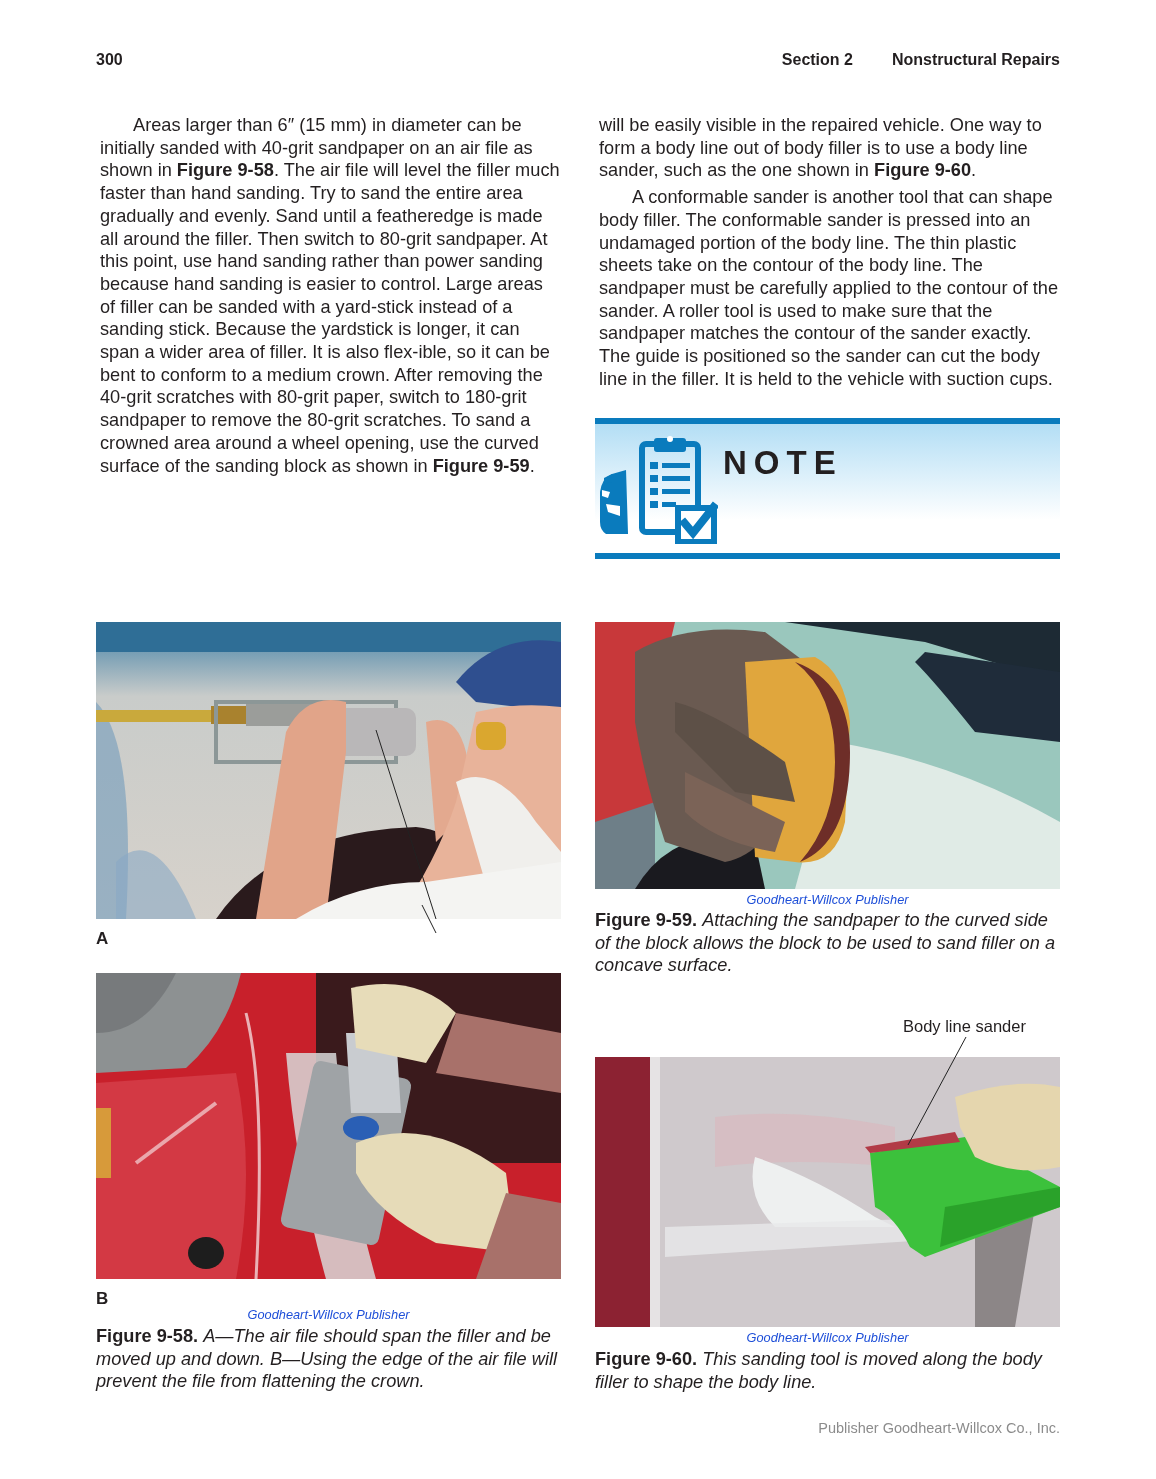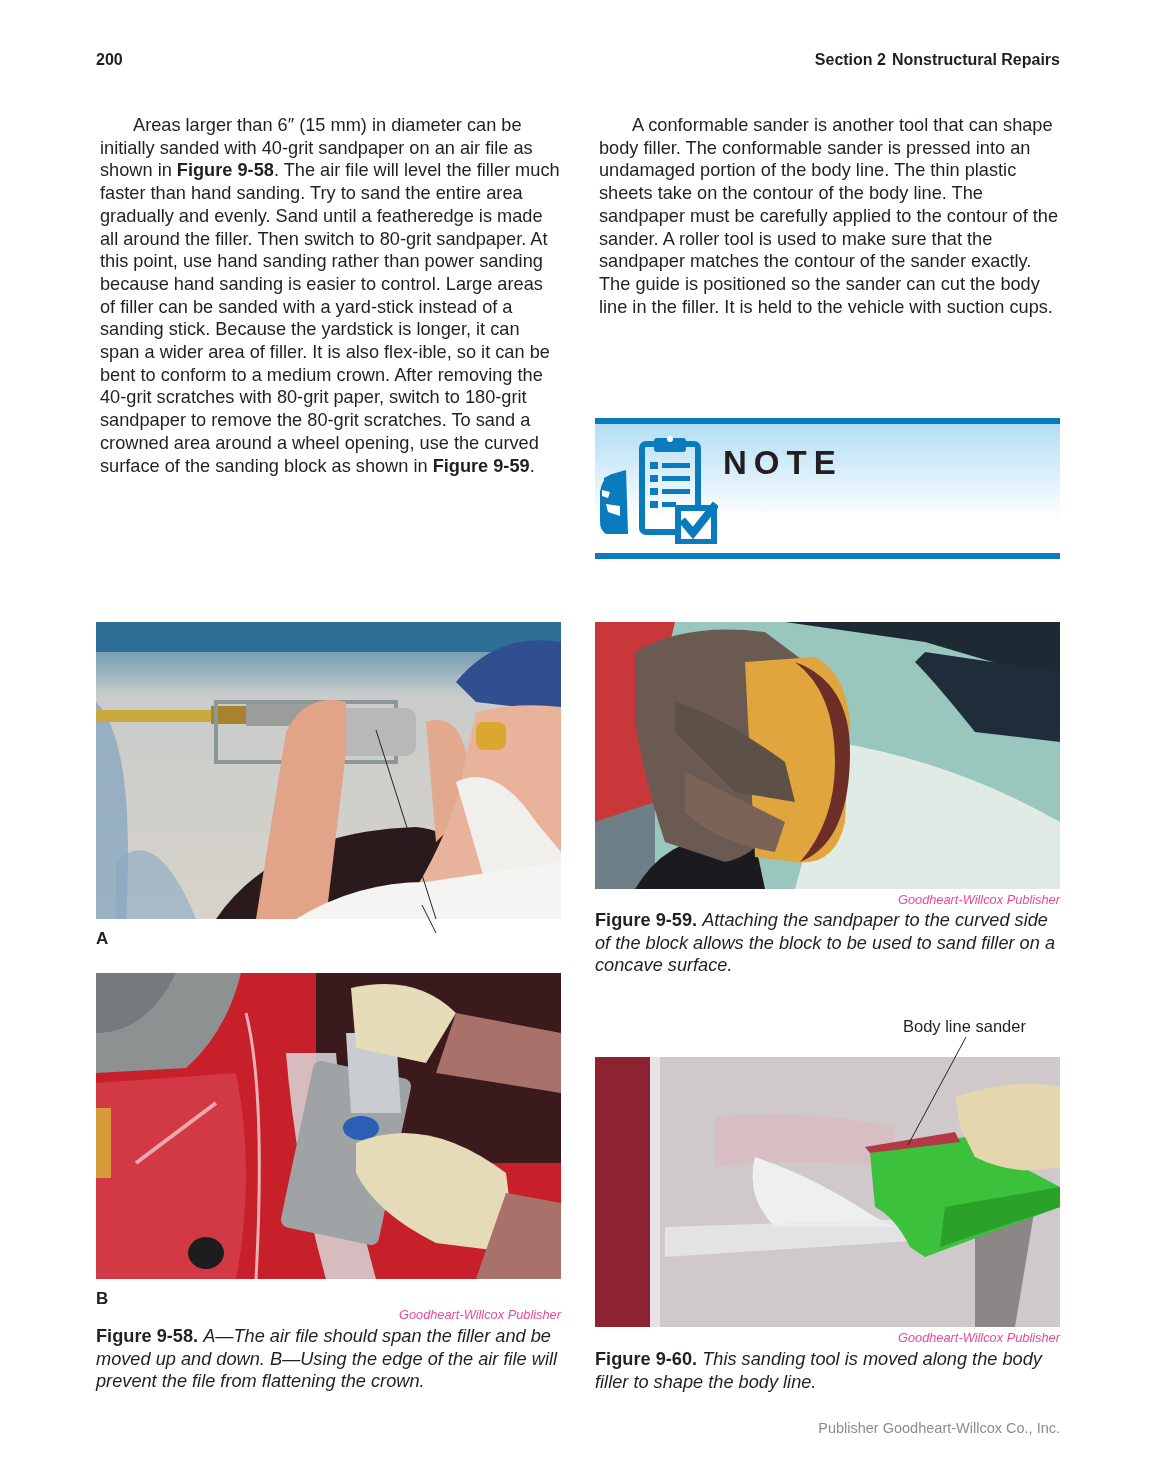--- a/index.html
+++ b/index.html
@@ -2,21 +2,21 @@
 <html><head>
 <meta charset="utf-8">
 <style>
   html, body { margin:0; padding:0; background:#ffffff; }
   body { width:1156px; height:1479px; position:relative; overflow:hidden;
          font-family:"Liberation Sans", sans-serif; color:#231f20; }
   .abs { position:absolute; }
   .hdr { top:51px; font-size:16px; font-weight:bold; color:#231f20; }
   .hdr-left { left:96px; }
   .hdr-right { right:96px; }
-  .hdr-right span + span { margin-left:6px; }
+  .hdr-right span + span { margin-left:39px; }
   .col { font-size:18.2px; line-height:22.7px; color:#231f20; }
   .col p { margin:4px; }
   .col p.indent { text-indent:33px; }
   .col b { font-weight:bold; }
   #col-left { left:96px; top:110px; width:470px; }
   #col-right { left:595px; top:110px; width:470px; }
 
   
   #note { left:595px; top:418px; width:465px; height:141px; }
   #note .bar-top { position:absolute; left:0; top:0; width:100%; height:6px; background:#0a7bbd; }
@@ -25,39 +25,40 @@
                 background:linear-gradient(#b3def5, #ffffff); }
   #note .icon { position:absolute; left:3px; top:16px; width:120px; height:110px; }
   #note .title { position:absolute; left:128px; top:26px; font-size:33px; font-weight:bold;
                  letter-spacing:7px; color:#231f20; }
   #note .body { position:absolute; left:128px; top:46px; width:330px; font-size:16.3px;
                 line-height:21px; font-weight:bold; color:#231f20; }
 
   .photo { position:absolute; overflow:hidden; }
   .letter { font-size:17px; font-weight:bold; color:#231f20; }
   .callout { font-size:16.5px; color:#231f20; }
-  .credit { font-size:12.8px; font-style:italic; color:#ec4899; text-align:right; }
+  .credit { font-size:12.8px; font-style:italic; color:#1d4ed8; text-align:center; }
   .caption { font-size:18.2px; line-height:22.7px; color:#231f20; }
   .caption .lbl { font-weight:bold; font-style:normal; }
   .caption .txt { font-style:italic;text-align:center; }
   .copyright { font-size:14.5px; color:#8c8c8c; }
 </style>
 </head>
 <body>
 
-<div class="abs hdr hdr-left">200</div>
+<div class="abs hdr hdr-left">300</div>
 <div class="abs hdr hdr-right">
   <span>Section 2</span><span>Nonstructural Repairs</span>
 </div>
 
 <div class="abs col" id="col-left">
   <p class="indent"><span>Areas larger than 6″ (15 mm) in diameter can be initially sanded with 40-grit sandpaper on an air file as shown in </span><b>Figure 9-58</b><span>. The air file will level the filler much faster than hand sanding. Try to sand the entire area gradually and evenly. Sand until a featheredge is made all around the filler. Then switch to 80-grit sandpaper. At this point, use hand sanding rather than power sanding because hand sanding is easier to control. Large areas of filler can be sanded with a yard-stick instead of a sanding stick. Because the yardstick is longer, it can span a wider area of filler. It is also flex-ible, so it can be bent to conform to a medium crown. After removing the 40-grit scratches with 80-grit paper, switch to 180-grit sandpaper to remove the 80-grit scratches. To sand a crowned area around a wheel opening, use the curved surface of the sanding block as shown in </span><b>Figure 9-59</b><span>.</span></p>
 </div>
 
 <div class="abs col" id="col-right">
+  <p><span>will be easily visible in the repaired vehicle. One way to form a body line out of body filler is to use a body line sander, such as the one shown in </span><b>Figure 9-60</b><span>.</span></p>
   <p class="indent">A conformable sander is another tool that can shape body filler. The conformable sander is pressed into an undamaged portion of the body line. The thin plastic sheets take on the contour of the body line. The sandpaper must be carefully applied to the contour of the sander. A roller tool is used to make sure that the sandpaper matches the contour of the sander exactly. The guide is positioned so the sander can cut the body line in the filler. It is held to the vehicle with suction cups.</p>
 </div>
 
 <div class="abs" id="note">
   <div class="bar-top"></div>
   <div class="grad"></div>
   <div class="icon">
     <svg width="120" height="110" viewBox="0 0 120 110">
 
       <path d="M2 58 Q4 44 14 40 L28 36 L30 100 L8 100 Q2 96 2 88 Z" fill="#0a7bbd"></path>

